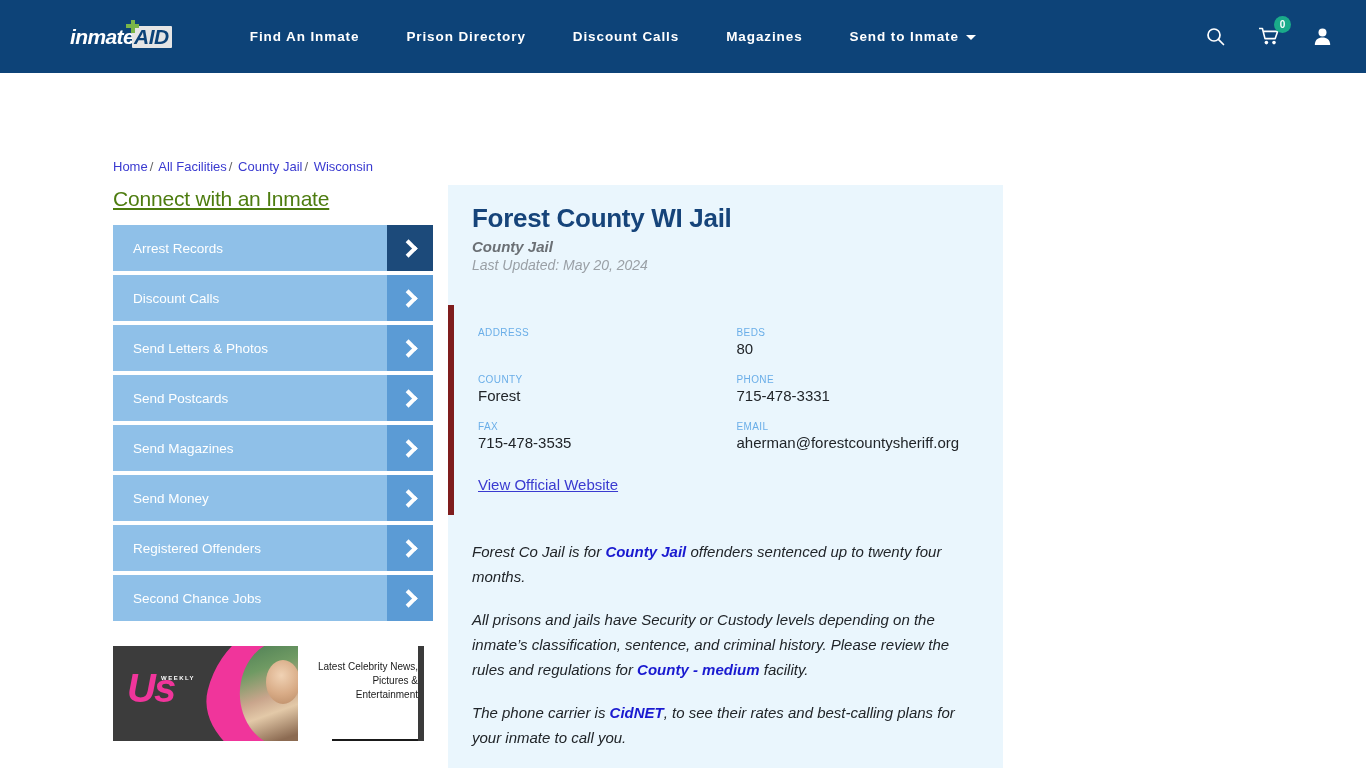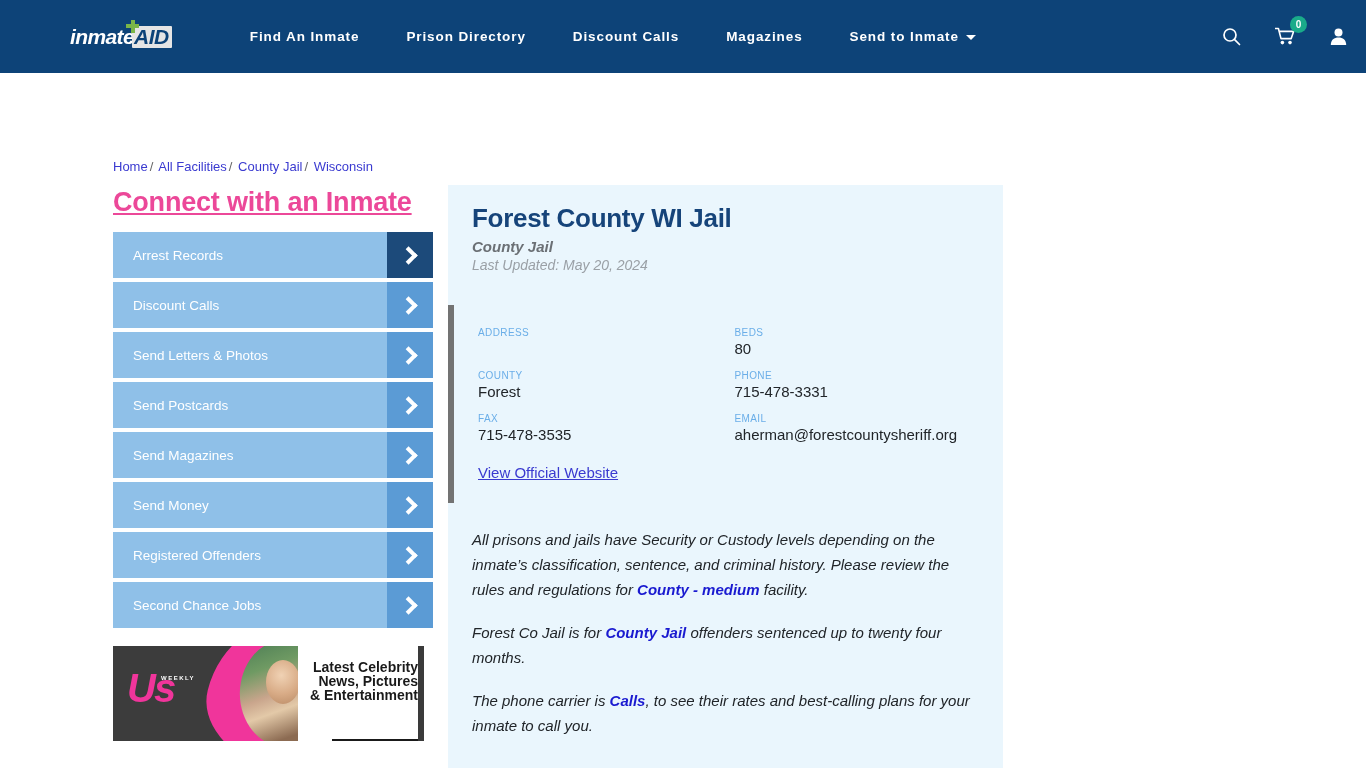--- a/index.html
+++ b/index.html
@@ -9,21 +9,21 @@
     font-family: "Liberation Sans", sans-serif;
     overflow: hidden;
   }
 
   
   .header {
     height: 73px;
     background: #0d4378;
     display: flex;
     align-items: center;
-    padding: 0 18px 0 70px;
+    padding: 0 34px 0 70px;
     position: relative;
   }
   .logo {
     display: flex; align-items: center;
     height: 26px;
     position: relative;
     margin-right: 78px;
   }
   .logo-word {
     color: #ffffff;
@@ -97,23 +97,23 @@
     left: 113px; top: 86px;
     font-size: 13px;
     color: #555555;
   }
   .breadcrumb a { color: #3a3ad0; text-decoration: none; cursor: pointer; }
   .breadcrumb .sep { color: #666666; margin: 0 2px; }
 
   
   .sidebar { position: absolute; left: 113px; top: 114px; width: 320px; }
   .sidebar-title {
-    font-size: 27px;
-    font-weight: 700;
-    color: #ec4899;
+    font-size: 21px;
+    font-weight: 400;
+    color: #4d7c0f;
     text-decoration: underline;
     letter-spacing: -0.2px;
     padding-bottom: 2px;
   }
   .side-list { margin-top: 12px; }
   .side-item {
     display: flex;
     align-items: stretch;
     height: 46px;
     margin-bottom: 4px;
@@ -174,21 +174,21 @@
   }
   .ad-photo:after {
     content: ""; position: absolute; left: 30px; top: 14px;
     width: 34px; height: 44px; border-radius: 50%;
     background: radial-gradient(circle at 45% 35%, #f0d2b4 0%, #d8ab86 55%, #b98a65 100%);
   }
   .ad-right { position: absolute; right: 6px; top: 0; width: 120px; height: 100%; background: #ffffff; }
   .ad-text {
     position: absolute; right: 6px; top: 14px;
     width: 110px; text-align: right;
-    color: #1a1a1a; font-size: 14px; font-weight: 700; line-height: 14px;
+    color: #1a1a1a; font-size: 10px; font-weight: 400; line-height: 14px;
   }
   .ad-btn {
     position: absolute; right: 6px; top: 63px;
     width: 86px; height: 15px;
     background: #1a1a1a; color: #ffffff;
     font-size: 8px; font-weight: 700;
     display: flex; align-items: center; justify-content: center;
     cursor: pointer;
     margin-top: 30px;
   }
@@ -210,27 +210,26 @@
     font-size: 15px; font-weight: 700; font-style: italic;
     color: #6b7075; padding: 4px 24px 0 24px;
   }
   .main-updated {
     font-size: 14px; font-style: italic; color: #9aa0a6;
     padding: 2px 24px 0 24px;
   }
 
   .info-card {
     margin: 32px 0 0 0;
-    border-left: 6px solid #737373;
+    border-left: 6px solid #7f1d1d;
     padding: 22px 24px 22px 24px;
     display: grid;
     grid-template-columns: 1fr 1fr;
     grid-row-gap: 16px;
     grid-column-gap: 16px;
-    gap: 12px;
   }
   .field-label {
     font-size: 10px; color: #6aaee8; letter-spacing: 0.4px;
     text-transform: uppercase; margin-bottom: 2px;
   }
   .field-value { font-size: 15px; color: #212529; line-height: 18px; }
   .official-link {
     grid-column: 1 / span 2;
     margin-top: 8px;
     font-size: 15px; color: #3a3ad0;
@@ -408,20 +407,20 @@
         <div class="field-value">715-478-3535</div>
       </div>
       <div>
         <div class="field-label">EMAIL</div>
         <div class="field-value">aherman@forestcountysheriff.org</div>
       </div>
       <div class="official-link">View Official Website</div>
     </div>
 
     <div class="body-copy">
+      <p><span>Forest Co Jail is for </span><b>County Jail</b><span> offenders sentenced up to twenty four months.</span></p>
       <p><span>All prisons and jails have Security or Custody levels depending on the inmate’s classification, sentence, and criminal history. Please review the rules and regulations for </span><b>County - medium</b><span> facility.</span></p>
-      <p><span>Forest Co Jail is for </span><b>County Jail</b><span> offenders sentenced up to twenty four months.</span></p>
-      <p><span>The phone carrier is </span><b>Calls</b><span>, to see their rates and best-calling plans for your inmate to call you.</span></p>
+      <p><span>The phone carrier is </span><b>CidNET</b><span>, to see their rates and best-calling plans for your inmate to call you.</span></p>
 
     </div>
 
   </div>
 </div>
 
 </body></html>

